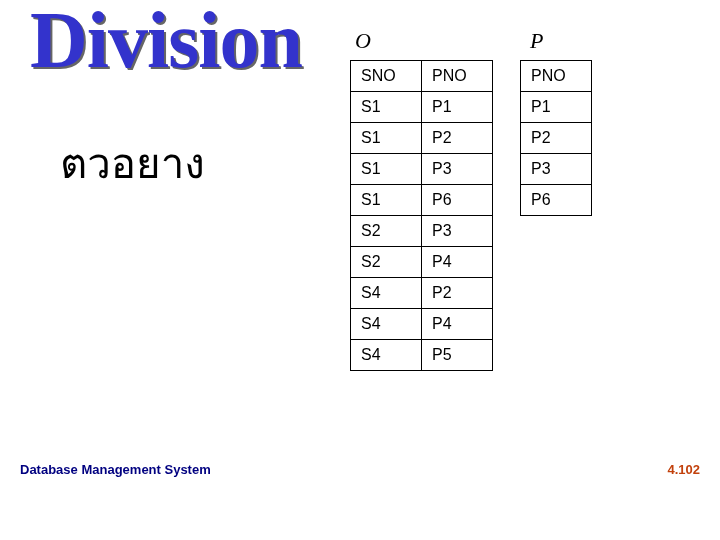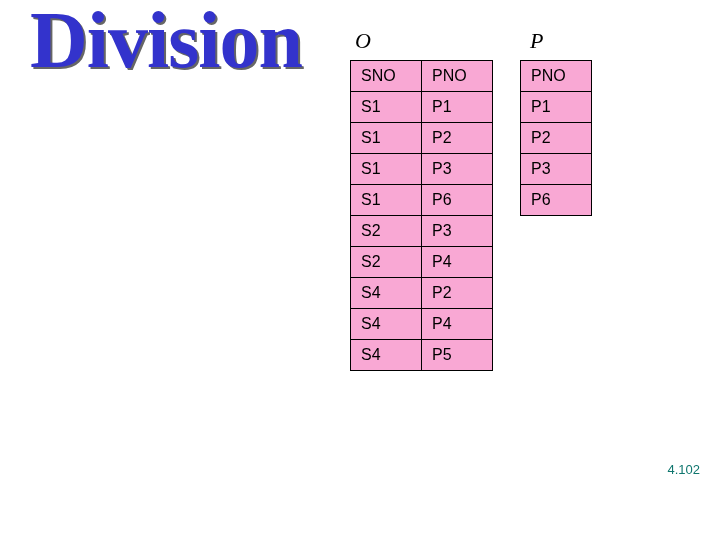--- a/index.html
+++ b/index.html
@@ -72,21 +72,21 @@
 
   .table-O th, .table-O td,
   .table-P th, .table-P td {
     border: 1.5px solid #000;
     font-family: Arial, sans-serif;
     font-size: 16px;
     text-align: left;
     padding: 6px 10px 6px 10px;
     min-width: 50px;
     color: #000;
-    background: #f9a8d4;
+    background: #ffffff;
     font-weight: 400;
   }
   .table-O th, .table-P th {
     font-weight: 400;
   }
 
   .nameO { left: 355px; top: 28px; }
   .nameP { left: 530px; top: 28px; }
 
   .footer-left {
@@ -96,35 +96,36 @@
     font-size: 13px;
     font-weight: 700;
     font-family: Arial, sans-serif;
     color: #000080;
   }
   .footer-right {
     position: absolute;
     right: 20px;
     bottom: 12px;
     font-size: 13px;
-    font-weight: 400;
-    font-family: Arial, sans-serif;
-    color: #0f766e;
+    font-weight: 700;
+    font-family: Arial, sans-serif;
+    color: #c2410c;
   }
 </style>
 </head>
 <body>
 
 <div class="slide">
 
   <div class="title">
     <span class="title-shadow">Division</span>
     <span class="title-main">Division</span>
   </div>
 
+  <div class="subtitle">ตวอยาง</div>
 
 
   <div class="tbl-name nameO">O</div>
   <div class="tbl-name nameP">P</div>
 
   <table class="table-O">
     <thead>
       <tr>
         <th>SNO</th>
         <th>PNO</th>
@@ -185,14 +186,15 @@
         </tr>
       <tr>
           <td>P3</td>
         </tr>
       <tr>
           <td>P6</td>
         </tr>
     </tbody>
   </table>
 
+  <div class="footer-left">Database Management System</div>
   <div class="footer-right">4.102</div>
 </div>
 
 </body></html>

